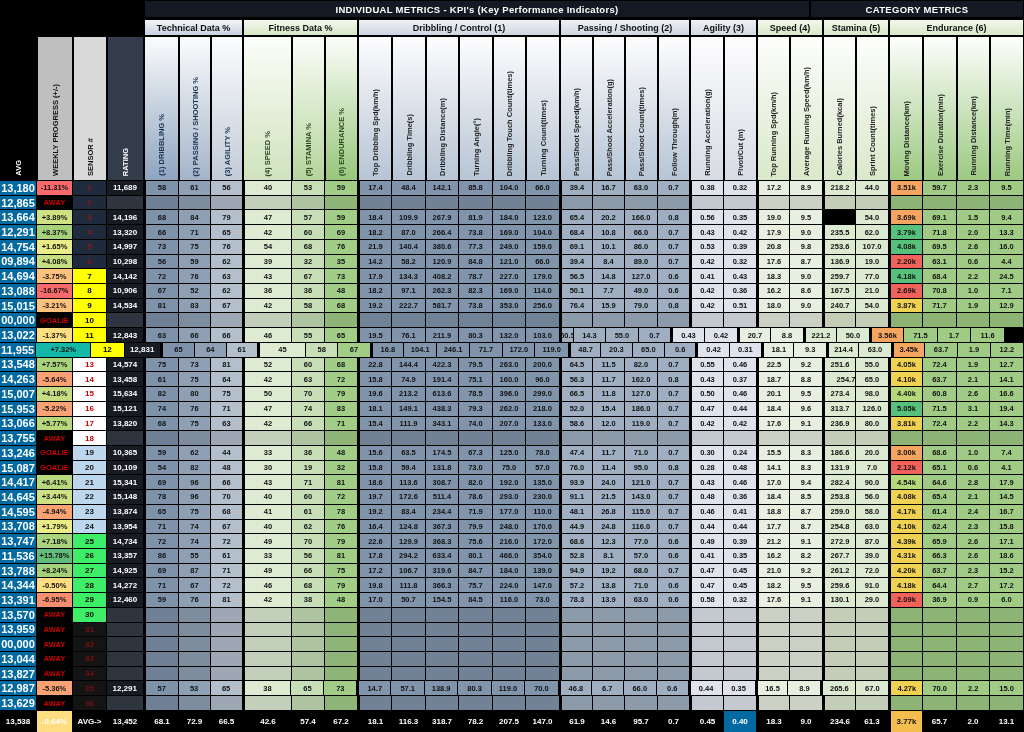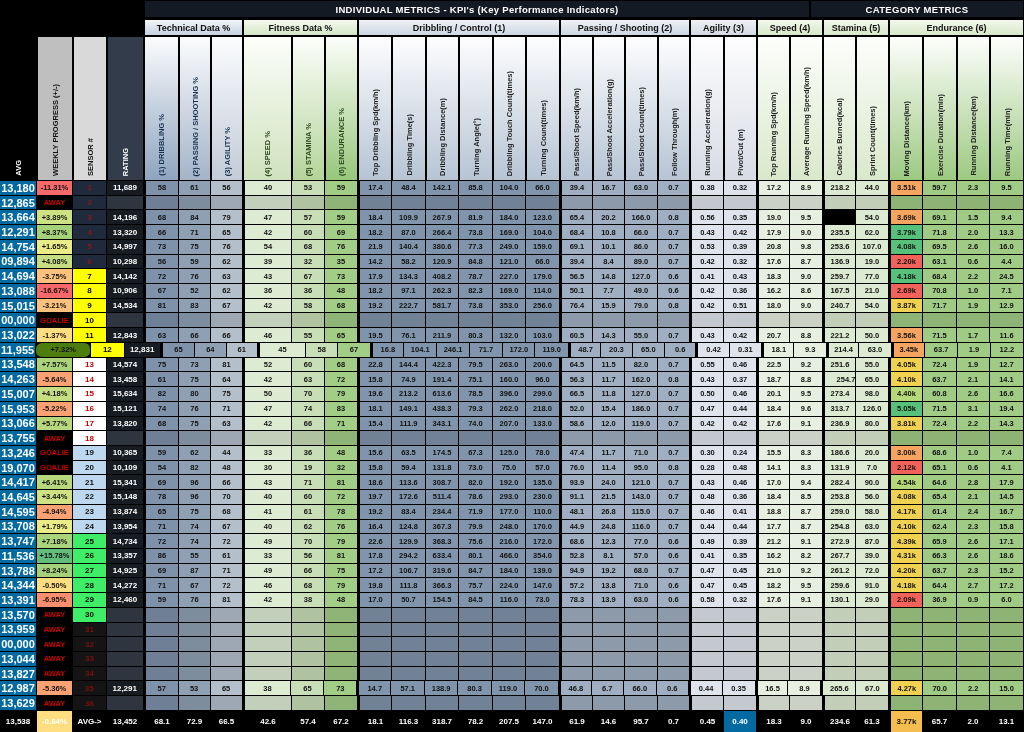--- a/index.html
+++ b/index.html
@@ -501,38 +501,38 @@
         <div class="cell c-a" style="width: 32px;">66</div>
         <div class="cell c-s gs" style="width: 49px;">46</div>
         <div class="cell c-st" style="width: 33px;">55</div>
         <div class="cell c-e" style="width: 33px;">65</div>
         <div class="cell k-d gs" style="width: 34px;">19.5</div>
         <div class="cell k-d" style="width: 34px;">76.1</div>
         <div class="cell k-d" style="width: 33px;">211.9</div>
         <div class="cell k-d" style="width: 34px;">80.3</div>
         <div class="cell k-d" style="width: 33px;">132.0</div>
         <div class="cell k-d" style="width: 34px;">103.0</div>
-        <div class="cell k-p gs" style="width: 33px;">60.5</div>
+        <div class="cell k-p gs" style="width: 14px;">60.5</div>
         <div class="cell k-p" style="width: 32px;">14.3</div>
         <div class="cell k-p" style="width: 33px;">55.0</div>
         <div class="cell k-p" style="width: 32px;">0.7</div>
         <div class="cell k-ag gs" style="width: 34px;">0.43</div>
         <div class="cell k-ag" style="width: 33px;">0.42</div>
         <div class="cell k-sp gs" style="width: 33px;">20.7</div>
         <div class="cell k-sp" style="width: 33px;">8.8</div>
         <div class="cell k-stm gs" style="width: 33px;">221.2</div>
         <div class="cell k-stm" style="width: 33px;">50.0</div>
         <div class="cell k-mov gs" style="width: 34px; background: rgb(245, 165, 95); color: rgb(17, 17, 17);">3.56k</div>
         <div class="cell k-en" style="width: 34px;">71.5</div>
         <div class="cell k-en" style="width: 33px;">1.7</div>
         <div class="cell k-en" style="width: 34px;">11.6</div>
       </div>
       <div class="row">
         <div class="cell col-avg" style="width: 37px;">11,955</div>
-        <div class="cell " style="width: 56px; background: #4d7c0f; border-radius: 6px;">+7.32%</div>
+        <div class="cell " style="width: 56px; background: #14b8a6;">+7.32%</div>
         <div class="cell s-yellow" style="width: 34px;">12</div>
         <div class="cell col-rating" style="width: 37px;">12,831</div>
         <div class="cell c-d gs" style="width: 35px;">65</div>
         <div class="cell c-p" style="width: 32px;">64</div>
         <div class="cell c-a" style="width: 32px;">61</div>
         <div class="cell c-s gs" style="width: 49px;">45</div>
         <div class="cell c-st" style="width: 33px;">58</div>
         <div class="cell c-e" style="width: 33px;">67</div>
         <div class="cell k-d gs" style="width: 34px;">16.8</div>
         <div class="cell k-d" style="width: 34px;">104.1</div>
@@ -773,21 +773,21 @@
         <div class="cell k-sp gs" style="width: 33px;">15.5</div>
         <div class="cell k-sp" style="width: 33px;">8.3</div>
         <div class="cell k-stm gs" style="width: 33px;">186.6</div>
         <div class="cell k-stm" style="width: 33px;">20.0</div>
         <div class="cell k-mov gs" style="width: 34px; background: rgb(245, 165, 95); color: rgb(17, 17, 17);">3.00k</div>
         <div class="cell k-en" style="width: 34px;">68.6</div>
         <div class="cell k-en" style="width: 33px;">1.0</div>
         <div class="cell k-en" style="width: 34px;">7.4</div>
       </div>
       <div class="row">
-        <div class="cell col-avg" style="width: 37px;">19,070</div>
+        <div class="cell col-avg" style="width: 37px;">15,087</div>
         <div class="cell " style="width: 36px; background: rgb(0, 0, 0); color: rgb(204, 0, 0);">GOALIE</div>
         <div class="cell s-blue" style="width: 34px;">20</div>
         <div class="cell col-rating" style="width: 37px;">10,109</div>
         <div class="cell c-d gs" style="width: 35px;">54</div>
         <div class="cell c-p" style="width: 32px;">82</div>
         <div class="cell c-a" style="width: 32px;">48</div>
         <div class="cell c-s gs" style="width: 49px;">30</div>
         <div class="cell c-st" style="width: 33px;">19</div>
         <div class="cell c-e" style="width: 33px;">32</div>
         <div class="cell k-d gs" style="width: 34px;">15.8</div>

